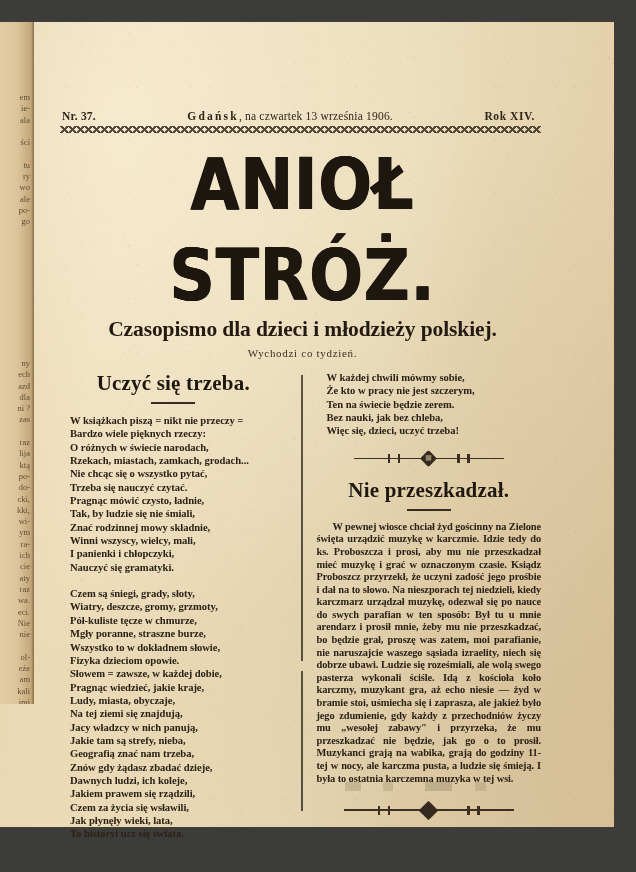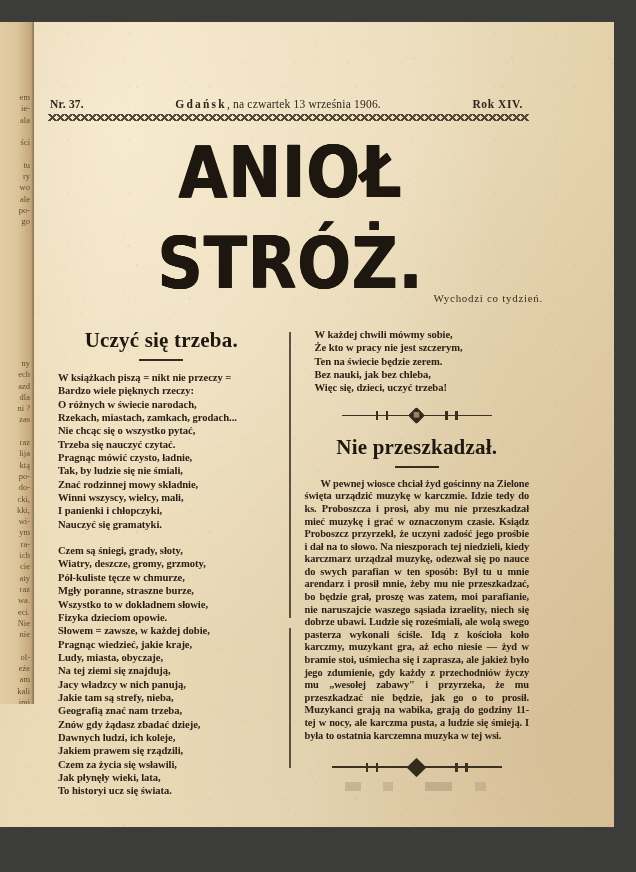--- a/index.html
+++ b/index.html
@@ -94,21 +94,21 @@
     opacity: .86;
   }
 
   
   .content {
     position: absolute;
     left: 34px;
     top: 22px;
     width: 505px;
     height: 805px;
-    padding: 4px;
+    padding: 16px;
     color: #2a2118;
   }
 
   
   .dateline {
     position: relative;
     display: flex;
     align-items: baseline;
     justify-content: space-between;
     padding: 72px 20px 0 12px;
@@ -155,31 +155,31 @@
     text-align: center;
     font-family: "Liberation Serif", serif;
     font-weight: 700;
     font-size: 21.5px;
     line-height: 25px;
     letter-spacing: -0.1px;
     color: #231b12;
   }
   .masthead-periodicity {
     margin: 5px 0 0 0;
-    text-align: right;
+    text-align: center;
     font-size: 11px;
     letter-spacing: .7px;
     color: #3a2f20;
   }
 
   
   .columns {
     position: relative;
     display: flex;
-    margin: 24px 14px 0 10px;
+    margin: 12px 14px 0 10px;
   }
   .col {
     width: 50%;
     box-sizing: border-box;
   }
   .col-left  { padding-right: 14px; }
   .col-right { padding-left: 16px; }
 
   
   .col-rule {
@@ -368,20 +368,21 @@
   <div class="content">
 
     <div class="dateline">
       <span class="issue">Nr. 37.</span>
       <span class="place"><span class="city">Gdańsk</span><span>, na czwartek 13 września 1906.</span></span>
       <span class="year">Rok XIV.</span>
     </div>
     <div class="zigzag"></div>
 
     <h1 class="masthead-title">ANIOŁ STRÓŻ.</h1>
+    <div class="masthead-sub">Czasopismo dla dzieci i młodzieży polskiej.</div>
     <div class="masthead-periodicity">Wychodzi co tydzień.</div>
 
     <div class="columns">
       <div class="col-rule top"></div>
       <div class="col-rule bottom"></div>
 
       <div class="col col-left">
         <h2 class="article-title big">Uczyć się trzeba.</h2>
         <div class="title-rule"></div>
         <div class="stanza">W książkach piszą = nikt nie przeczy =

